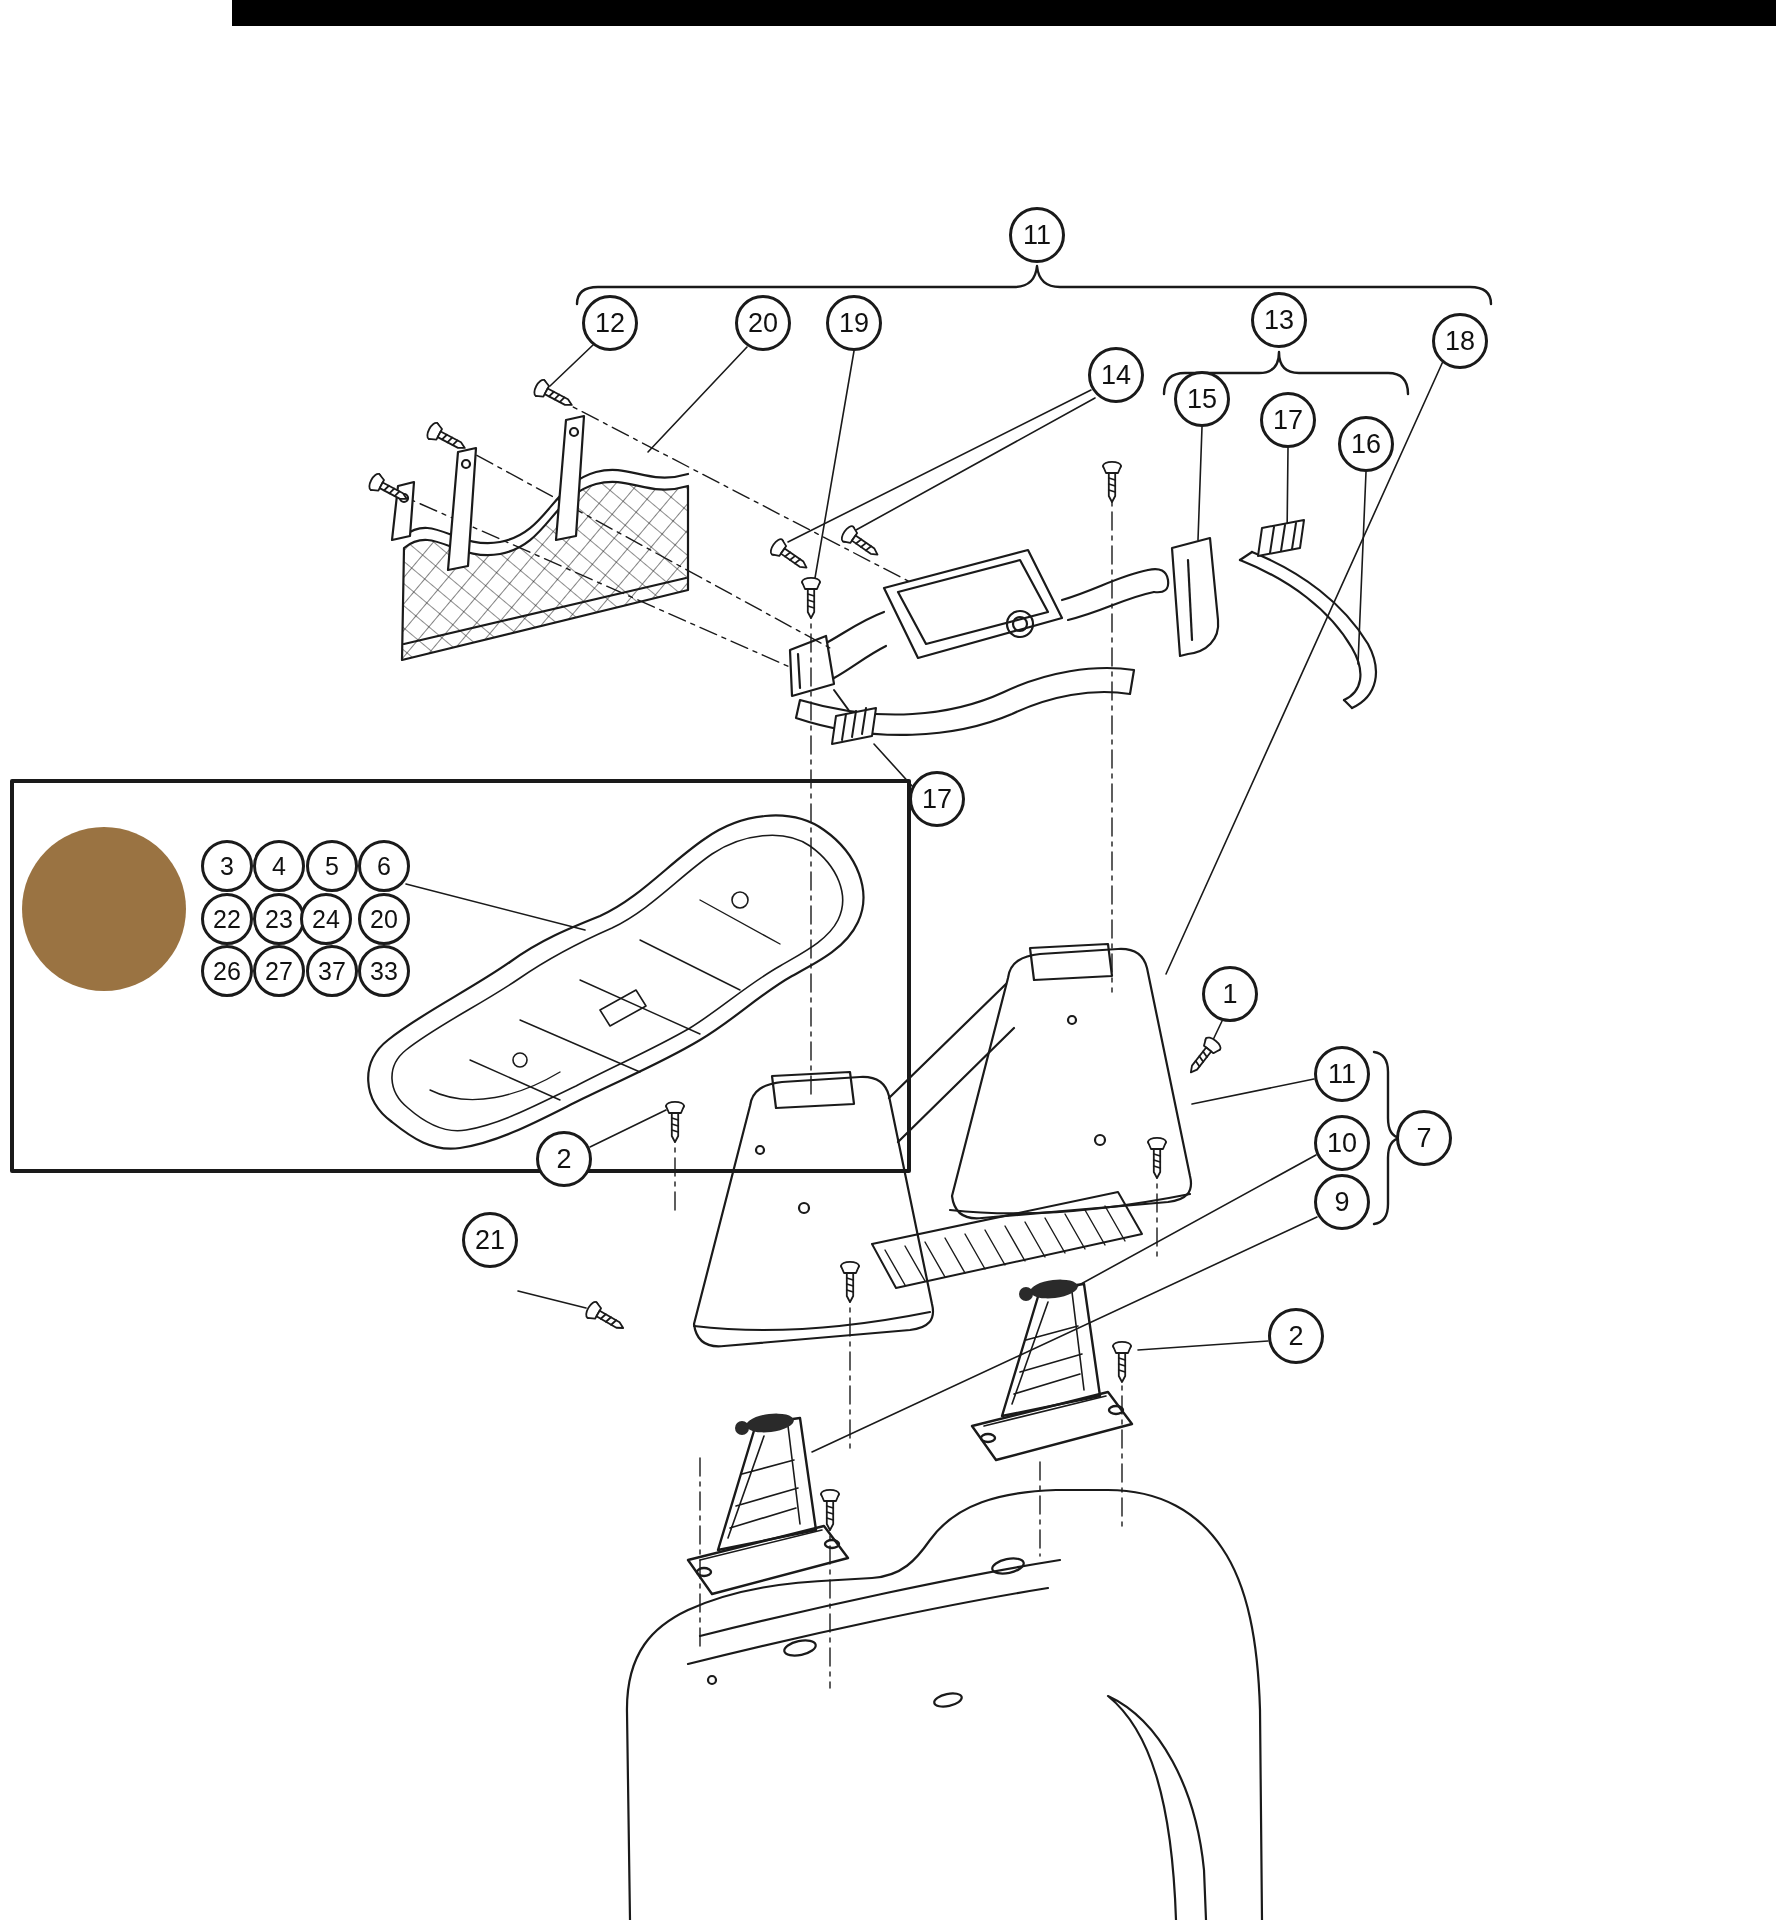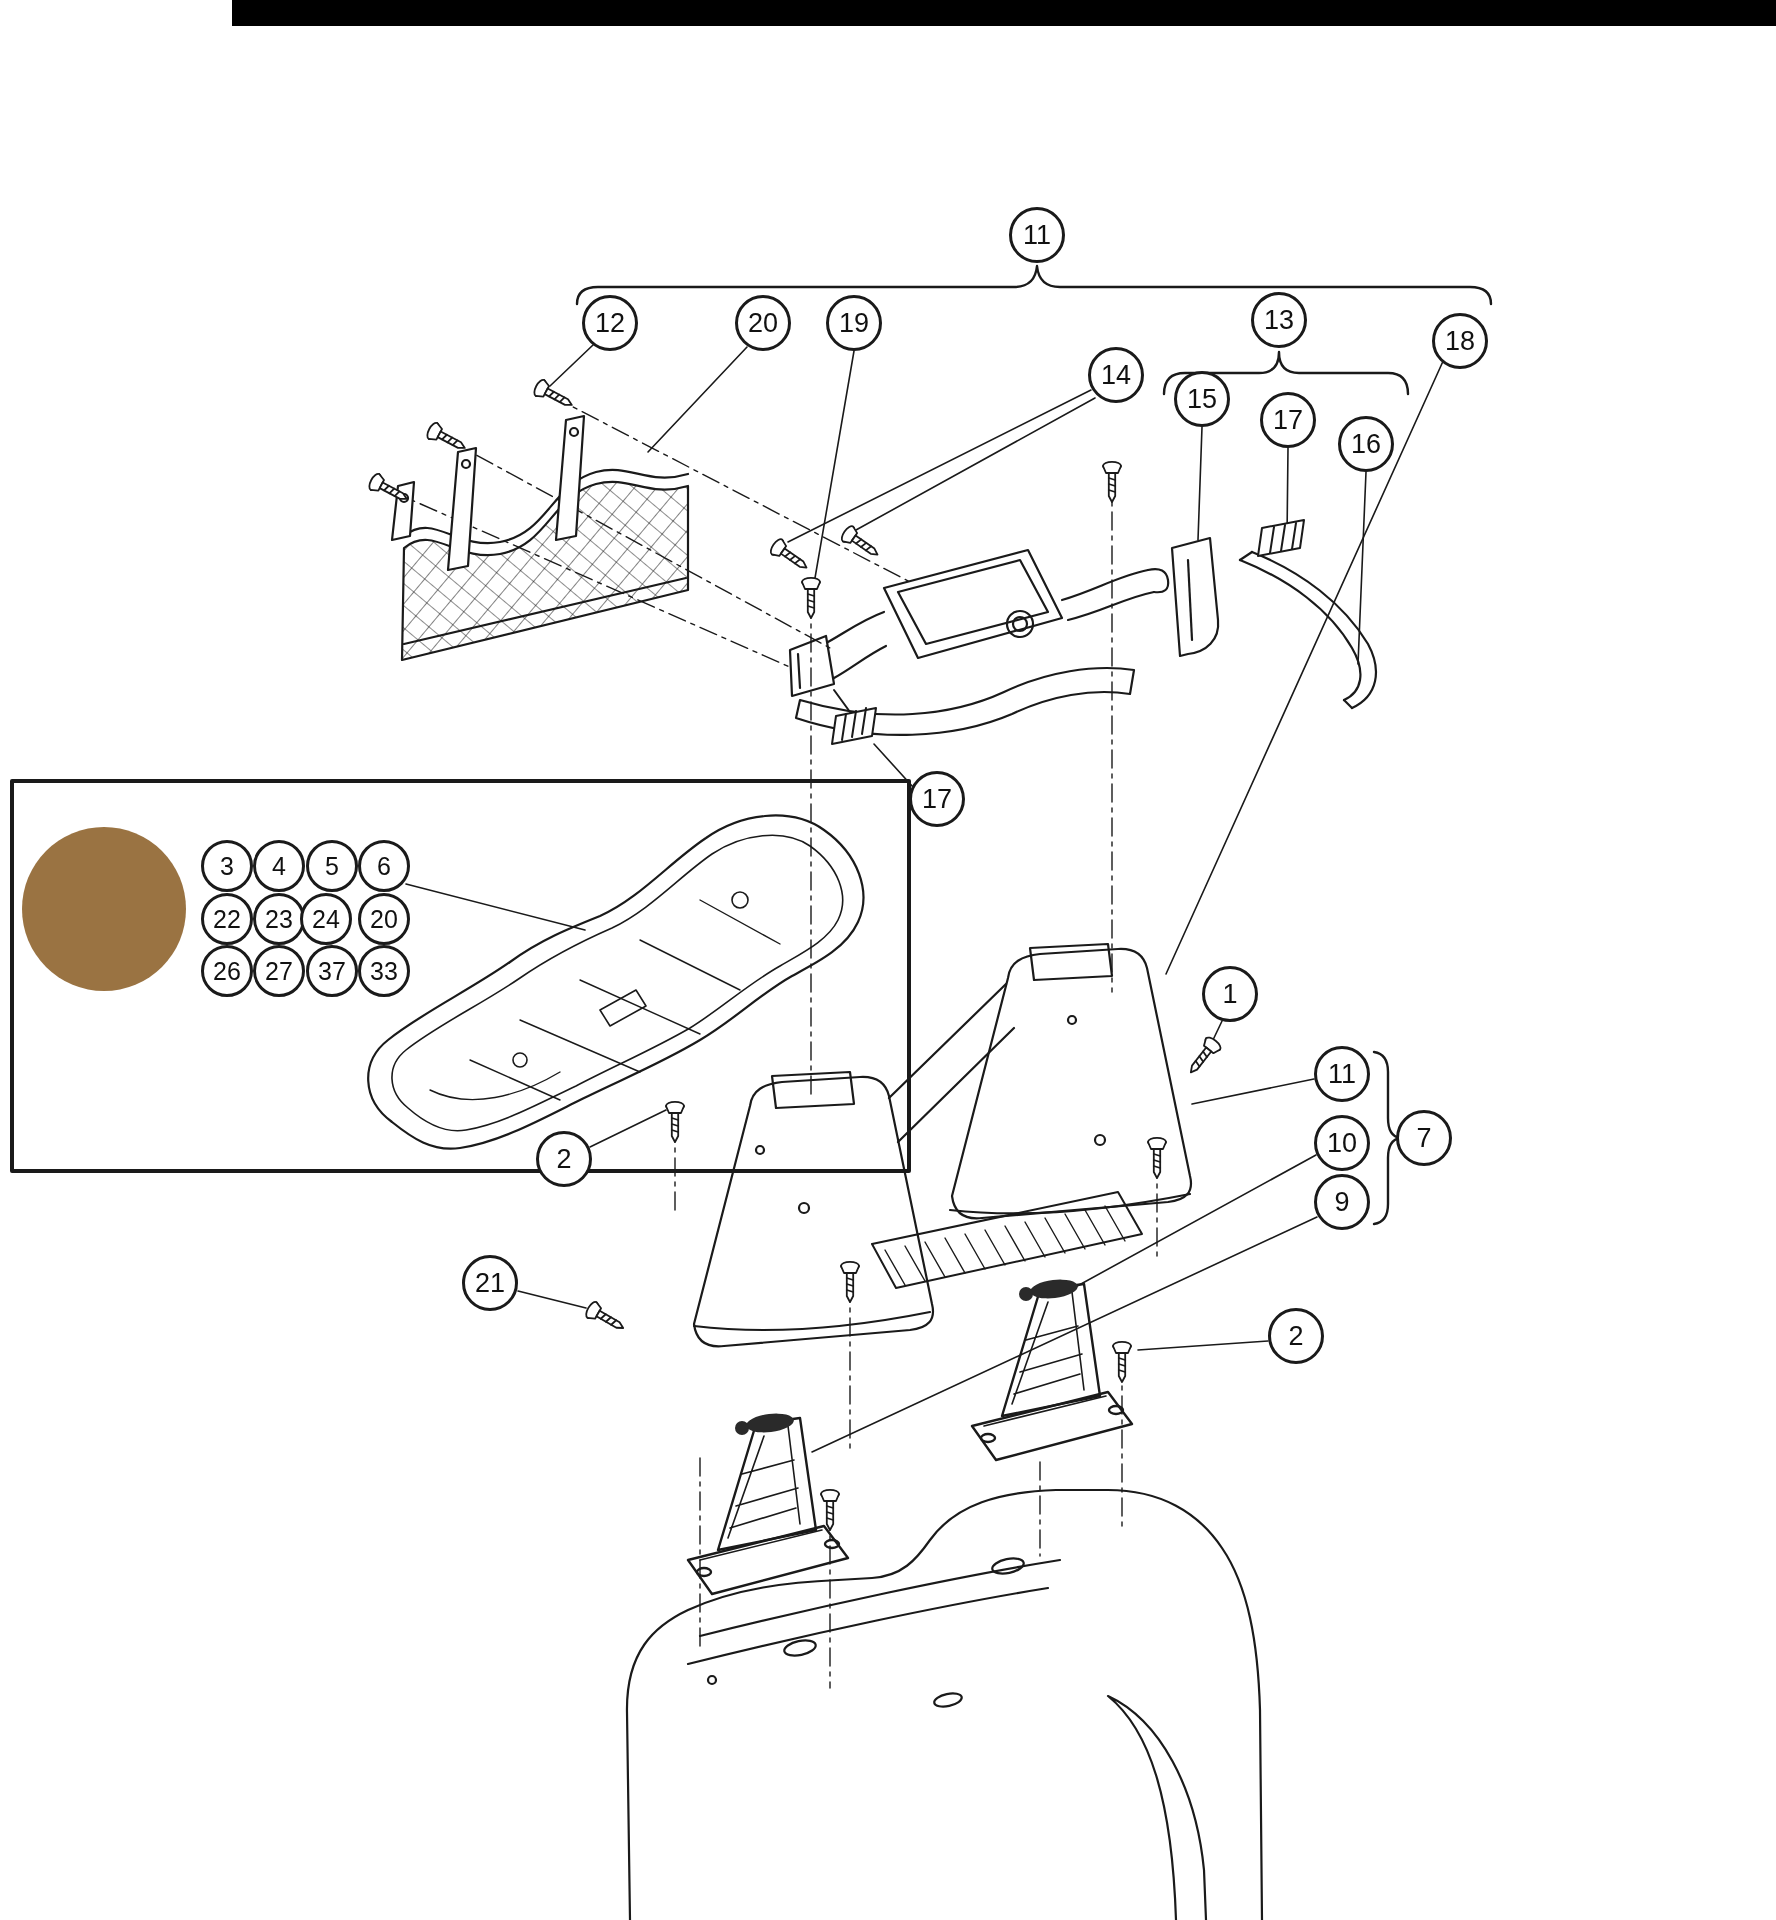--- a/index.html
+++ b/index.html
@@ -215,21 +215,21 @@
     <div class="balloon" style="left:1174px;top:371px">15</div>
     <div class="balloon" style="left:1260px;top:392px">17</div>
     <div class="balloon" style="left:1338px;top:416px">16</div>
     <div class="balloon" style="left:909px;top:771px">17</div>
     <div class="balloon" style="left:1202px;top:966px">1</div>
     <div class="balloon" style="left:1314px;top:1046px">11</div>
     <div class="balloon" style="left:1314px;top:1115px">10</div>
     <div class="balloon" style="left:1314px;top:1174px">9</div>
     <div class="balloon" style="left:1396px;top:1110px">7</div>
     <div class="balloon" style="left:536px;top:1131px">2</div>
-    <div class="balloon" style="left:462px;top:1255px">21</div>
+    <div class="balloon" style="left:462px;top:1212px">21</div>
     <div class="balloon" style="left:1268px;top:1308px">2</div>
 
     <div class="balloon sm" style="left:201px;top:840px">3</div>
     <div class="balloon sm" style="left:253px;top:840px">4</div>
     <div class="balloon sm" style="left:306px;top:840px">5</div>
     <div class="balloon sm" style="left:358px;top:840px">6</div>
     <div class="balloon sm" style="left:201px;top:893px">22</div>
     <div class="balloon sm" style="left:253px;top:893px">23</div>
     <div class="balloon sm" style="left:300px;top:893px">24</div>
     <div class="balloon sm" style="left:358px;top:893px">20</div>

